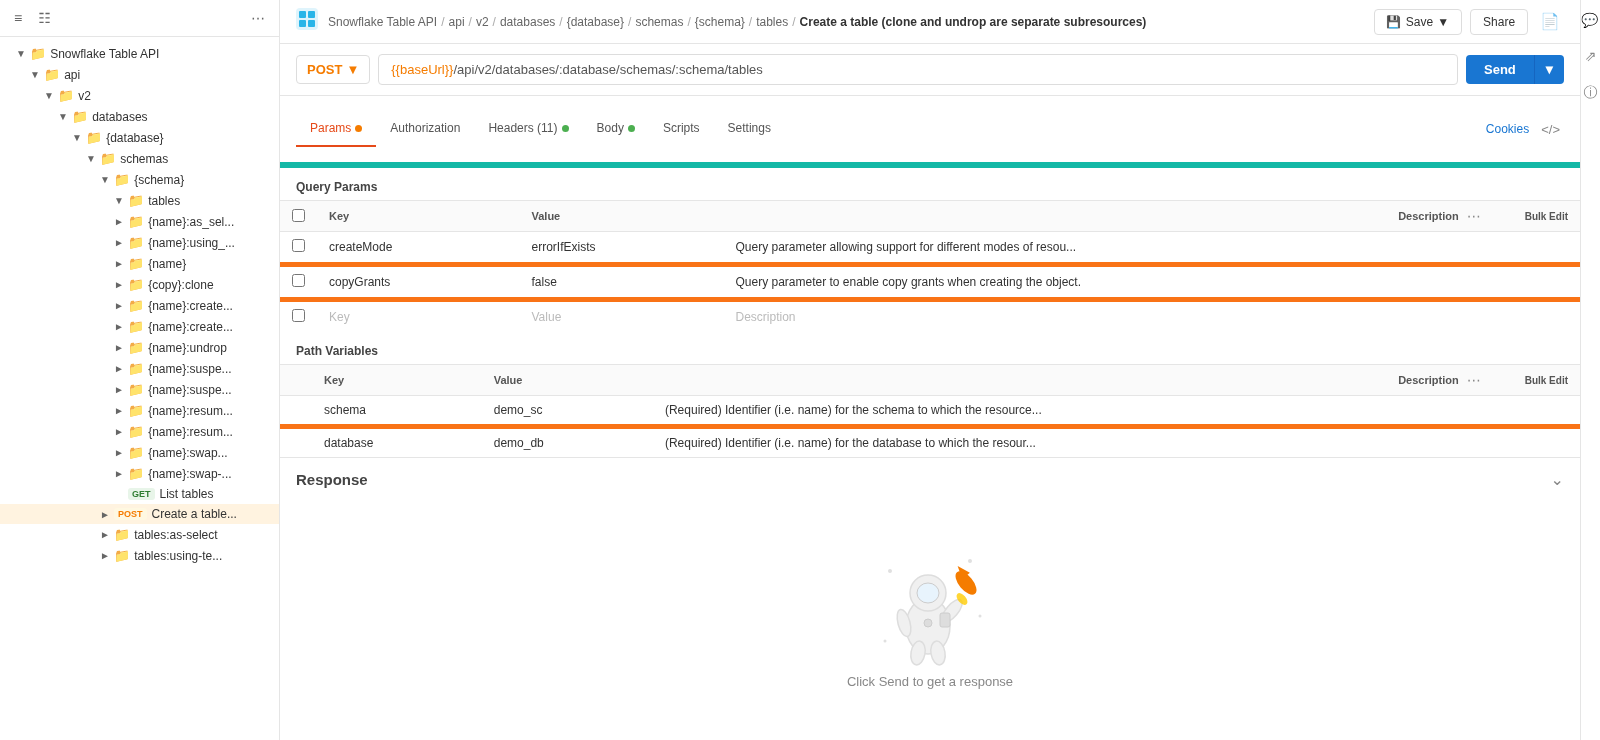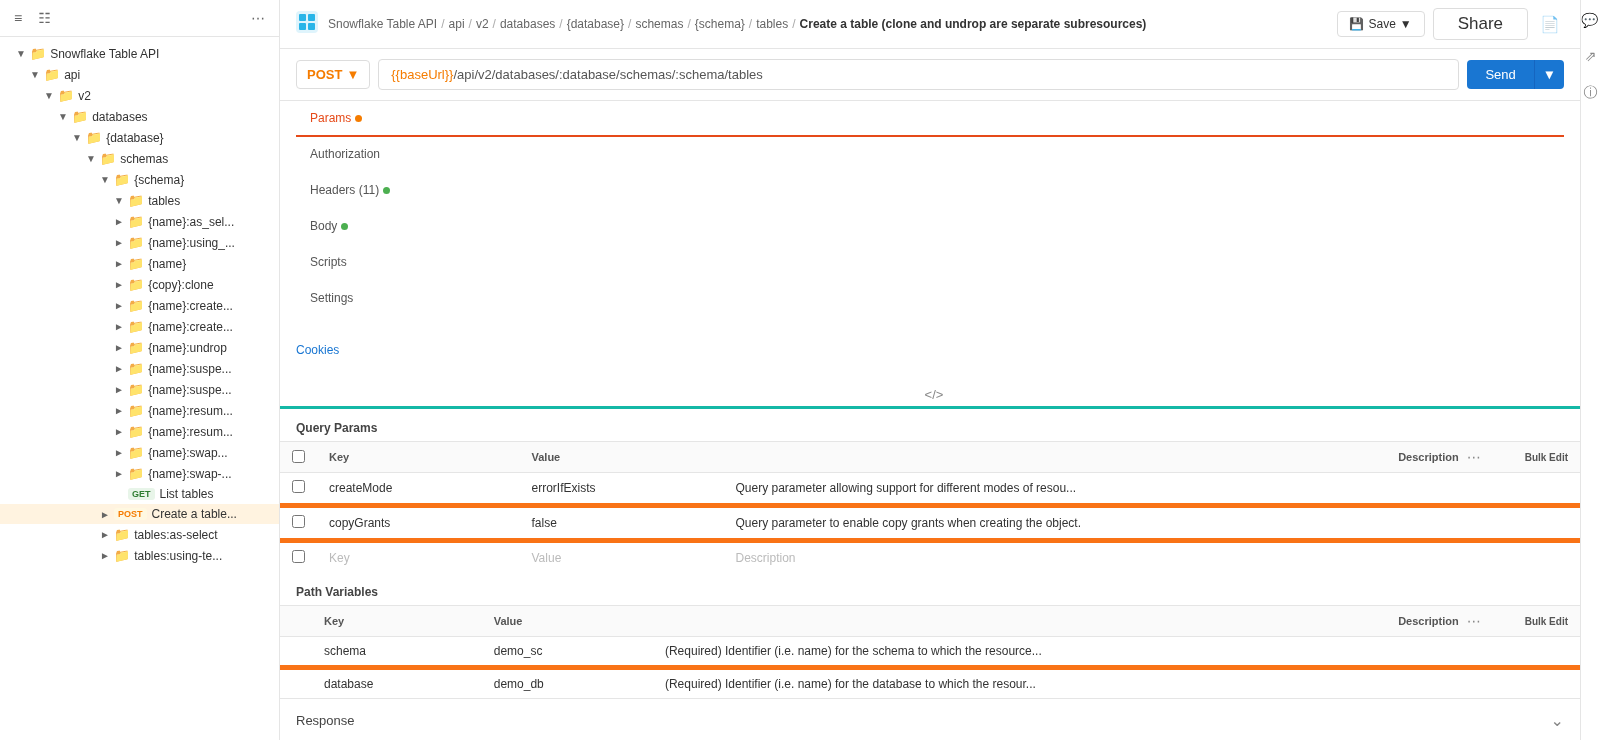--- a/index.html
+++ b/index.html
@@ -29,32 +29,32 @@
 
     
     .main { flex: 1; display: flex; flex-direction: column; overflow: hidden; }
     .top-bar { display: flex; align-items: center; padding: 8px 16px; border-bottom: 1px solid #e5e5e5; background: #fff; gap: 6px; }
     .top-bar-logo { color: #29b5e8; font-size: 18px; margin-right: 4px; }
     .breadcrumb { display: flex; align-items: center; gap: 4px; font-size: 12px; color: #666; flex: 1; }
     .breadcrumb .sep { color: #aaa; }
     .breadcrumb .active { font-weight: 600; color: #333; }
     .top-bar-actions { display: flex; align-items: center; gap: 8px; }
     .btn-save { display: flex; align-items: center; gap: 4px; background: none; border: 1px solid #ddd; border-radius: 4px; padding: 5px 12px; cursor: pointer; font-size: 12px; color: #333; }
-    .btn-share { background: none; border: 1px solid #ddd; border-radius: 4px; padding: 5px 24px; cursor: pointer; font-size: 17px; color: #333; }
+    .btn-share { background: none; border: 1px solid #ddd; border-radius: 4px; padding: 5px 12px; cursor: pointer; font-size: 12px; color: #333; }
     .btn-icon { background: none; border: none; cursor: pointer; color: #666; font-size: 16px; padding: 4px; }
 
     
     .request-bar { display: flex; align-items: center; padding: 10px 16px; border-bottom: 1px solid #e5e5e5; gap: 8px; }
     .method-select { display: flex; align-items: center; gap: 4px; background: #fff; border: 1px solid #ddd; border-radius: 4px; padding: 6px 10px; cursor: pointer; font-size: 13px; font-weight: 600; color: #f57c00; }
     .url-input { flex: 1; border: 1px solid #ddd; border-radius: 4px; padding: 7px 12px; font-size: 13px; color: #555; background: #fff; }
-    .btn-send { background: #1976d2; color: #fff; border: none; border-radius: 4px; padding: 7px 18px; font-size: 13px; font-weight: 400; cursor: pointer; display: flex; align-items: center; gap: 4px; }
+    .btn-send { background: #1976d2; color: #fff; border: none; border-radius: 4px; padding: 7px 18px; font-size: 13px; font-weight: 700; cursor: pointer; display: flex; align-items: center; gap: 4px; }
     .btn-send-arrow { background: #1976d2; color: #fff; border: none; border-left: 1px solid #1565c0; border-radius: 0 4px 4px 0; padding: 7px 8px; cursor: pointer; }
 
     
-    .tabs { display: flex; padding: 0 16px; border-bottom: 3px solid #14b8a6; background: #fff; flex-direction: column; }
+    .tabs { display: flex; align-items: center; padding: 0 16px; border-bottom: 6px solid #14b8a6; background: #fff; }
     .tab { padding: 10px 14px; font-size: 12px; cursor: pointer; color: #555; border-bottom: 2px solid transparent; display: flex; align-items: center; gap: 4px; }
     .tab.active { color: #e64a19; border-bottom: 2px solid #e64a19; font-weight: 500; }
     .tab-dot { width: 7px; height: 7px; border-radius: 50%; display: inline-block; }
     .dot-orange { background: #f57c00; }
     .dot-green { background: #4caf50; }
     .tabs-spacer { flex: 1; }
     .tab-right { color: #1976d2; font-size: 12px; cursor: pointer; padding: 26px 0; }
 
     
     .content { flex: 1; overflow-y: auto; padding: 0; }
@@ -72,21 +72,21 @@
     .more-btn { background: none; border: none; cursor: pointer; color: #888; font-size: 14px; }
     .th-actions { display: flex; align-items: center; gap: 8px; justify-content: flex-end; }
 
     
     ::-webkit-scrollbar { width: 6px; height: 6px; }
     ::-webkit-scrollbar-track { background: #f1f1f1; }
     ::-webkit-scrollbar-thumb { background: #ccc; border-radius: 3px; }
 
     
     .response-header { display: flex; align-items: center; justify-content: space-between; padding: 12px 16px; border-top: 1px solid #e5e5e5; cursor: pointer; }
-    .response-title { font-size: 13px; font-weight: 400; color: #444; }
+    .response-title { font-size: 15px; font-weight: 700; color: #444; }
     .response-body { display: flex; flex-direction: column; align-items: center; justify-content: center; padding: 40px 20px; min-height: 200px; }
     .response-msg { font-size: 13px; color: #888; }
 
     
     .right-panel { width: 20px; min-width: 20px; border-left: 1px solid #e5e5e5; display: flex; flex-direction: column; align-items: center; padding: 8px 0; gap: 12px; }
     .right-panel-btn { background: none; border: none; cursor: pointer; color: #888; font-size: 14px; padding: 4px; }
     .url-base { color: #f57c00; }
     .url-path { color: #555; }
   </style>
 </head>

